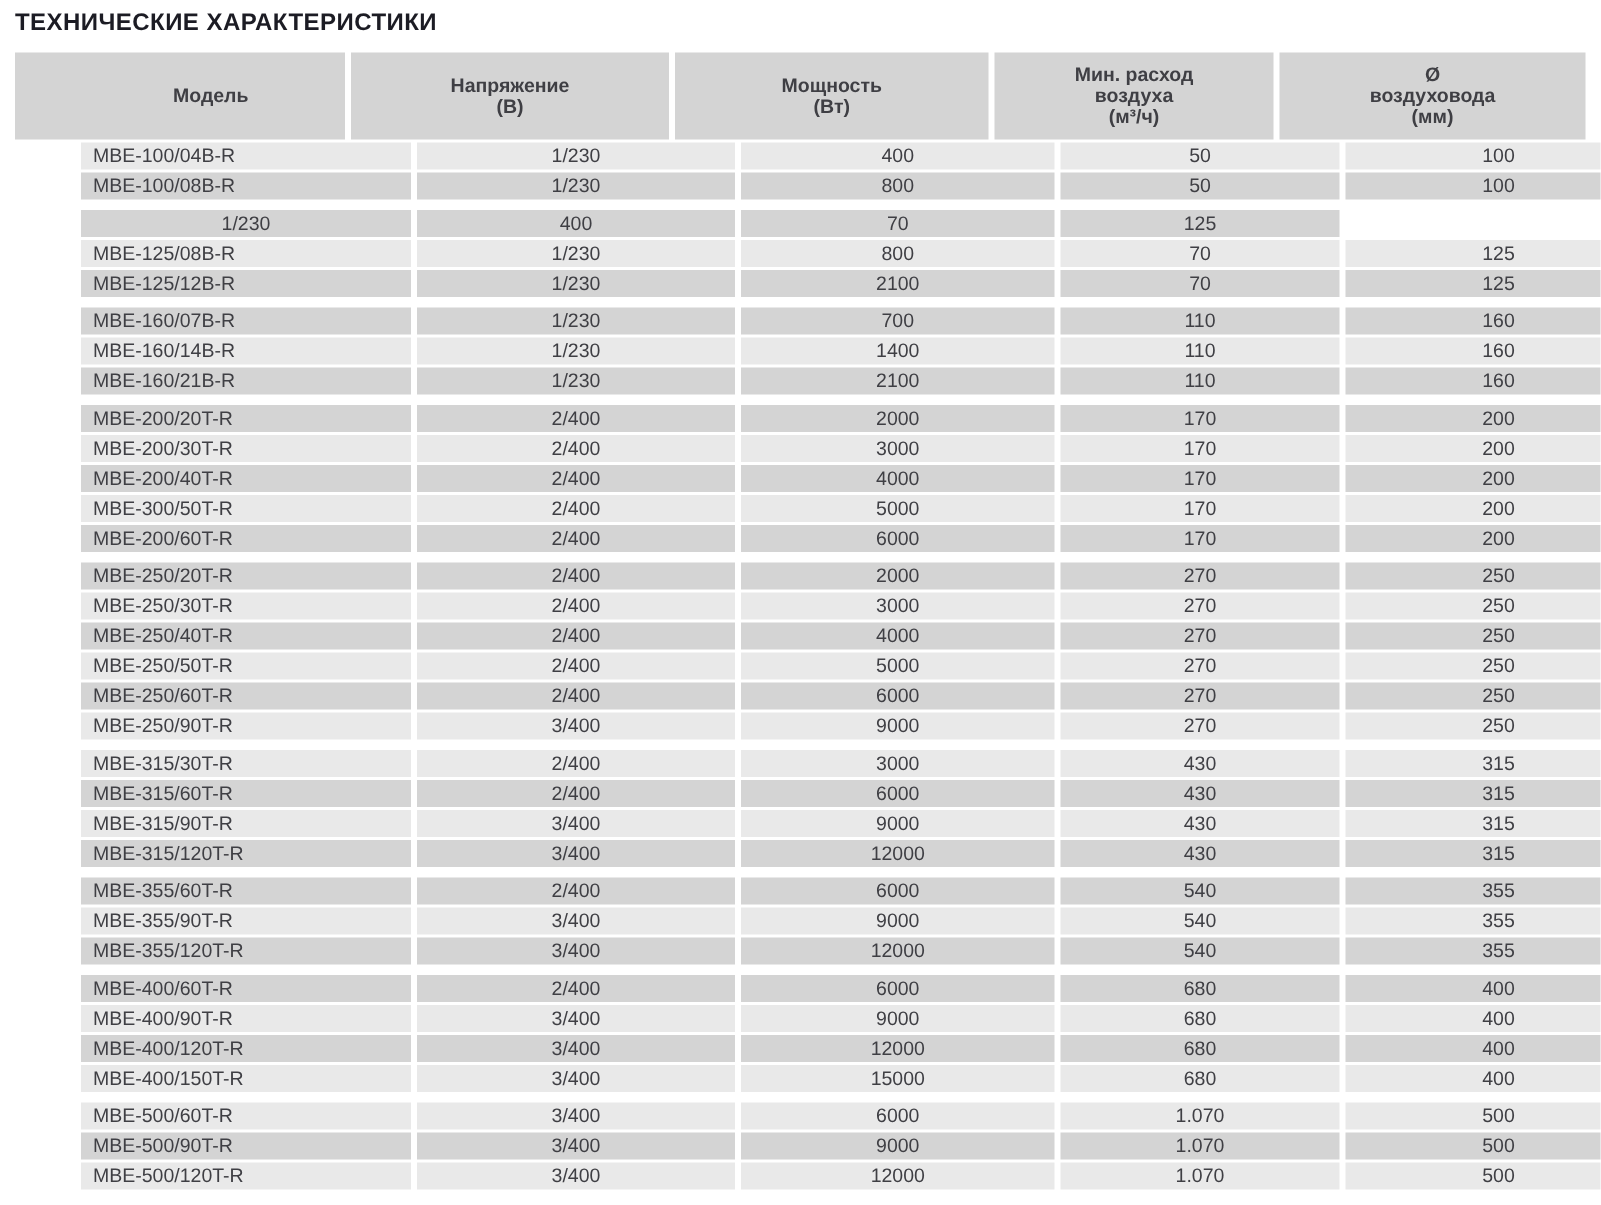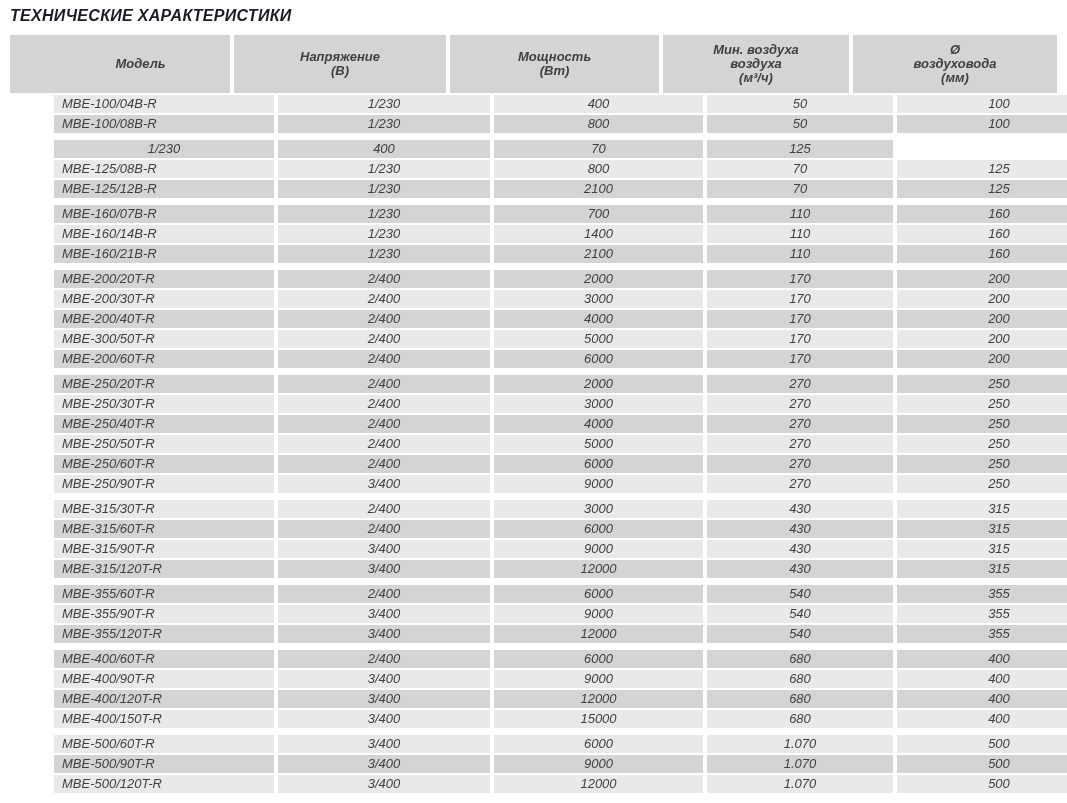--- a/index.html
+++ b/index.html
@@ -8,21 +8,21 @@
     --header-bg:#d4d4d4;
     --cell-text:#3f3f44;
     --title-text:#1c1c24;
   }
   html,body{margin:0;padding:0;background:#ffffff;}
   body{
     width:1067px;height:803px;overflow:hidden;
     font-family:"Liberation Sans", sans-serif;
     -webkit-font-smoothing:antialiased;
   }
-  .page{padding:6px 10px 0 10px;font-style:italic;}
+  .page{padding:6px 10px 0 10px;}
   .title{
     font-size:16px;font-weight:bold;color:var(--title-text);
     letter-spacing:0.3px;line-height:19px;margin:0 0 10px 0;
   }
   .spec-table{width:1047px;}
   .grid-row{
     display:grid;
     grid-template-columns:220px 212px 209px 186px 204px;
     column-gap:4px;
   }
@@ -71,21 +71,21 @@
           <div class="h-unit">(В)</div>
         </div>
         <div class="header-cell">
           <div class="h-name">
             <div>Мощность</div>
           </div>
           <div class="h-unit">(Вт)</div>
         </div>
         <div class="header-cell">
           <div class="h-name">
-            <div>Мин. воздуха</div>
+            <div>Мин. расход</div>
             <div>воздуха</div>
           </div>
           <div class="h-unit">(м³/ч)</div>
         </div>
         <div class="header-cell">
           <div class="h-name">
             <div>Ø</div>
             <div>воздуховода</div>
           </div>
           <div class="h-unit">(мм)</div>

